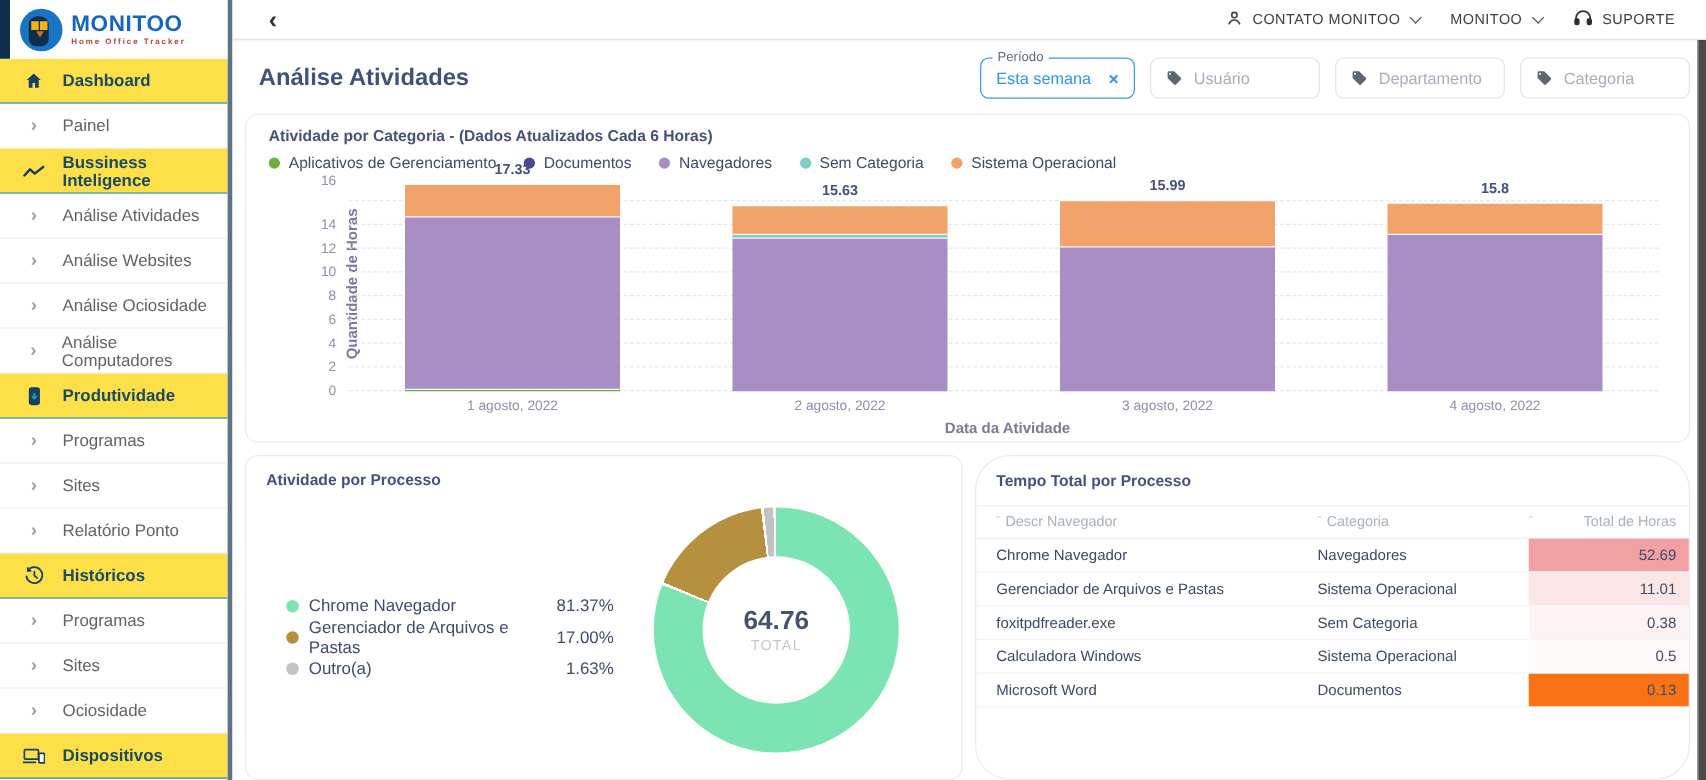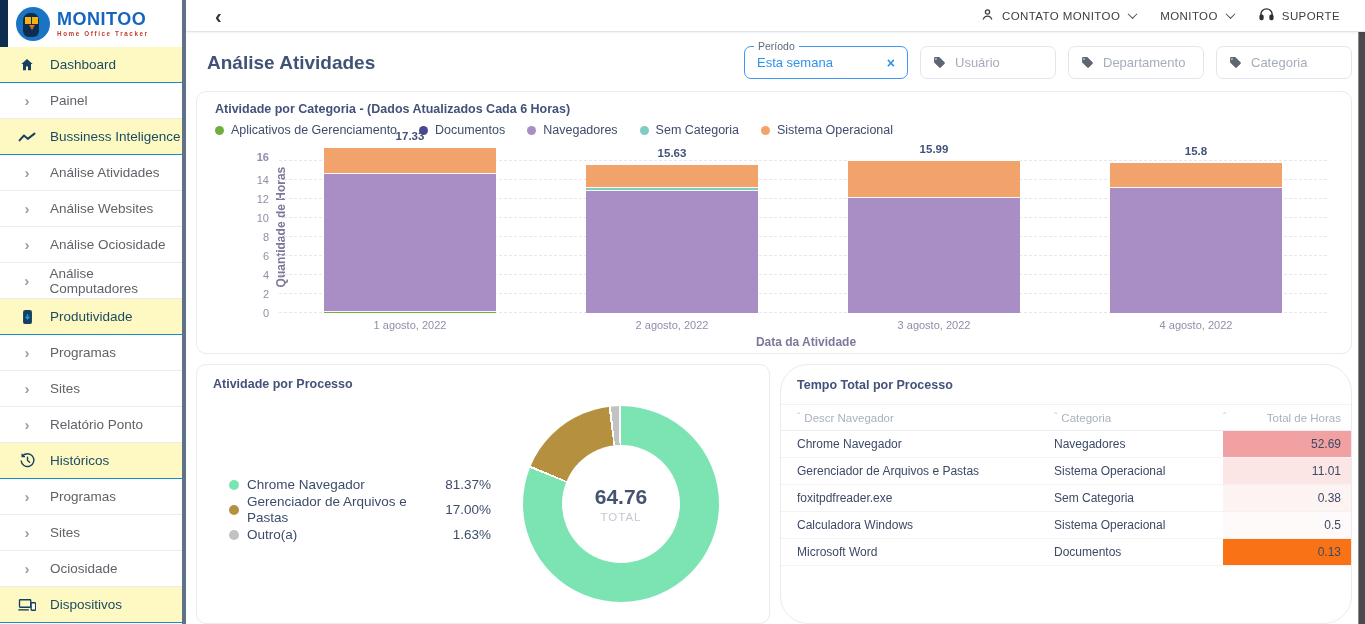--- a/index.html
+++ b/index.html
@@ -14,41 +14,41 @@
   .owl { width:34px; height:34px; border-radius:50%; background:#1a74c4; position:relative; flex:0 0 34px; overflow:hidden; }
   .owl:before { content:""; position:absolute; left:7px; top:6px; width:16px; height:24px; background:#0c2d4e; border-radius:7px 7px 6px 6px; }
   .owl .eye { position:absolute; top:10px; width:6px; height:7px; background:#f5b312; }
   .owl .eye.l { left:9px; } .owl .eye.r { left:16px; }
   .owl .beak { position:absolute; left:13px; top:18px; width:0; height:0; border-left:3px solid transparent; border-right:3px solid transparent; border-top:5px solid #e0701f; }
   .brand-name { font-size:18px; font-weight:bold; color:#1565c0; letter-spacing:.5px; line-height:1; }
   .brand-tagline { font-size:6.3px; color:#c23b2e; letter-spacing:1.6px; font-weight:bold; margin-top:2px; white-space:nowrap; }
   nav { flex:1; overflow:hidden; }
   .nav-item { height:36px; display:flex; align-items:center; gap:14px; padding-left:18px; font-size:13.5px; color:#5f6368; border-bottom:1px solid #ececec; background:#fff; cursor:pointer; }
   .nav-item .chev { color:#9aa0a6; font-size:15px; width:18px; text-align:center; font-weight:bold; }
-  .nav-item.active { background:#fef9c3; color:#1b4b63; border-bottom:1px solid #148cc5; font-weight:normal;align-items:center; }
+  .nav-item.active { background:#fde047; color:#1b4b63; border-bottom:1px solid #148cc5; font-weight:bold;align-items:center; }
   .nav-item.active .nicon { width:18px; text-align:center; color:#173f5f; }
   .nav-item .nicon svg { display:block; margin:0 auto; }
 
   
   .main { flex:1; display:flex; flex-direction:column; min-width:0; }
   header.topbar { height:47px; background:#fff; border-bottom:1px solid #e4e4e4; box-shadow:0 1px 2px rgba(0,0,0,.06); display:flex; align-items:center; padding:0 25px 0 29px; position:relative; z-index:2; }
   .back { font-size:20px; color:#333; font-weight:bold; cursor:pointer; line-height:1; }
   .top-menu { margin-left:auto; display:flex; align-items:center; gap:24px; }
   .menu-item { display:flex; align-items:center; gap:7px; font-size:11.5px; color:#3b4045; letter-spacing:.4px; cursor:pointer; }
   .cdown { width:7px; height:7px; border-right:1.6px solid #4a4f55; border-bottom:1.6px solid #4a4f55; transform:rotate(45deg) translate(-1px,-1px); margin-left:2px; }
 
   .content { flex:1; padding:8px 13px 0 10px; background:#fff; }
 
   
   .page-head { display:flex; align-items:center; margin:6px 0 12px; padding-left:11px; }
   h1.page-title { font-size:19px; color:#3f5377; font-weight:bold; }
   .filters { margin-left:auto; display:flex; gap:12px; align-items:center; }
   .filter { height:33px; border:1px solid #e2e5ea; border-radius:7px; display:flex; align-items:center; padding:0 12px; gap:9px; font-size:13px; color:#a6adb9; background:#fff; cursor:pointer; }
   .filter.tag { width:136px; }
-  .filter.periodo { width:164px; border:1.5px solid #3e97f2; position:relative;margin-left:20px; }
+  .filter.periodo { width:124px; border:1.5px solid #3e97f2; position:relative;margin-left:20px; }
   .flabel { position:absolute; top:-7px; left:9px; background:#fff; padding:0 4px; font-size:10.5px; color:#5f6b7a; }
   .fvalue { color:#2e93f0; }
   .fclear { margin-left:auto; color:#2e93f0; font-size:14px; font-weight:bold; cursor:pointer; }
   .tagicon svg { display:block; }
 
   
   .card { background:#fff; border:1px solid #e9ebf0; border-radius:10px; }
   .chart-card { padding:10px 18px 8px; height:263px; position:relative; }
   .card-title { font-size:12.5px; font-weight:bold; color:#44527a; }
   .blegend { display:flex; gap:22px; margin-top:7px; align-items:center; }
@@ -308,21 +308,21 @@
               <span class="ytick" style="bottom: 57px;">6</span>
               <div class="gline" style="bottom: 76px;"></div>
               <span class="ytick" style="bottom: 76px;">8</span>
               <div class="gline" style="bottom: 95px;"></div>
               <span class="ytick" style="bottom: 95px;">10</span>
               <div class="gline" style="bottom: 114px;"></div>
               <span class="ytick" style="bottom: 114px;">12</span>
               <div class="gline" style="bottom: 133px;"></div>
               <span class="ytick" style="bottom: 133px;">14</span>
               <div class="gline" style="bottom: 152px;"></div>
-              <span class="ytick" style="bottom: 156px; font-weight: bold;">16</span>
+              <span class="ytick" style="bottom: 168px;">16</span>
               <div class="bars">
                 <div class="bar-group">
                   <div class="bar-total" style="bottom: 170.635px;">17.33</div>
                   <div class="bar-stack">
                     <div class="seg" style="height: 1.425px; background: rgb(111, 174, 63);"></div>
                     <div class="seg" style="height: 137.75px; background: rgb(169, 141, 197);"></div>
                     <div class="seg" style="height: 25.46px; background: rgb(242, 163, 108);"></div>
                   </div>
                 </div>
                 <div class="bar-group">

